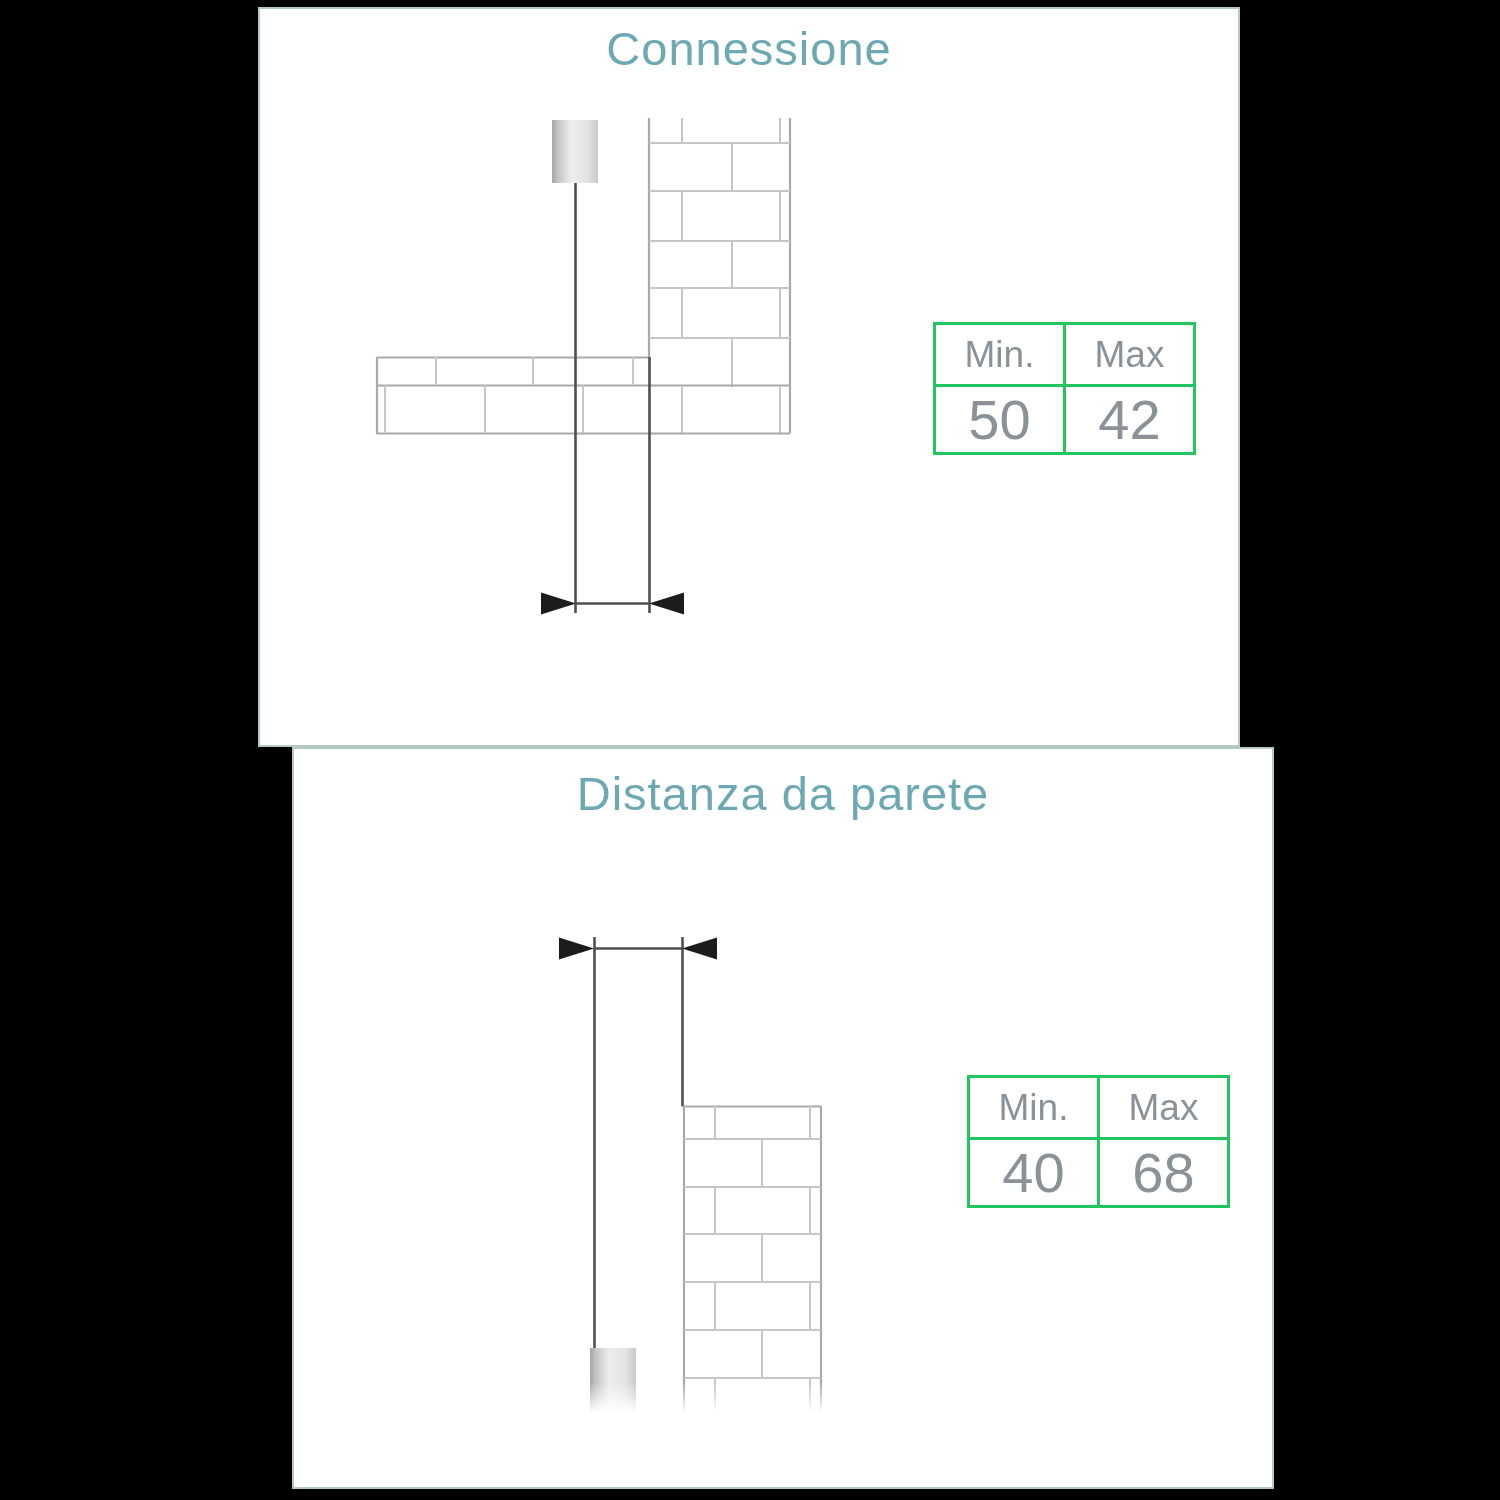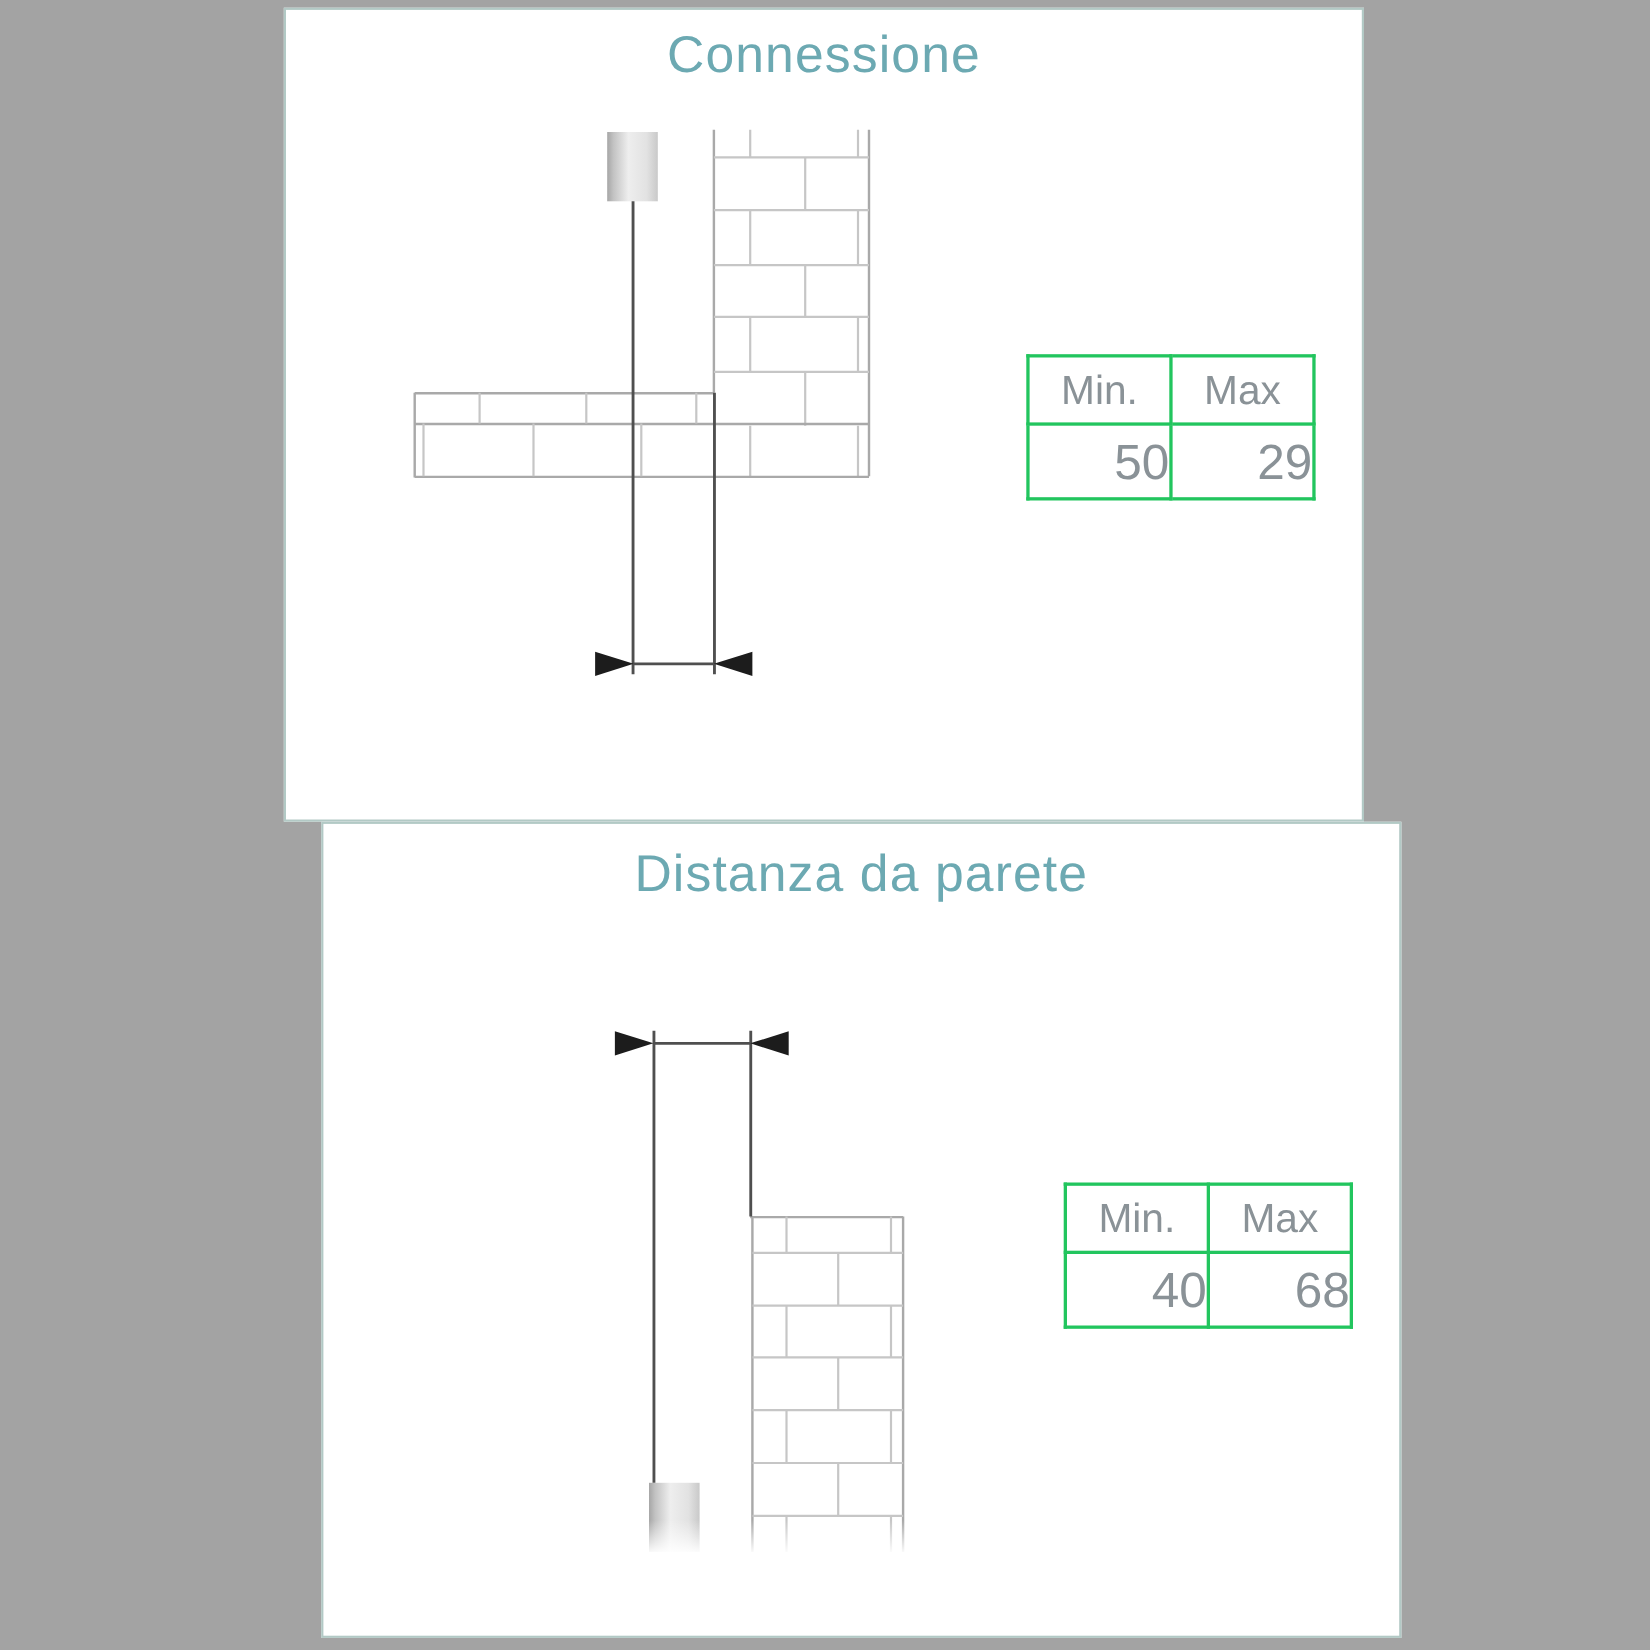--- a/index.html
+++ b/index.html
@@ -4,21 +4,21 @@
 <style>
   html, body {
     margin: 0;
     padding: 0;
     background: #ffffff;
   }
   .page {
     position: relative;
     width: 1500px;
     height: 1500px;
-    background: #a3a3a3;
+    background: #000000;
     overflow: hidden;
     font-family: "Liberation Sans", sans-serif;
   }
   .panel {
     position: absolute;
     left: 258px;
     width: 982px;
     border: 2px solid #b2c9c5;
     box-sizing: border-box;
     background: #ffffff;
@@ -62,21 +62,21 @@
   #table-bottom { left: 673px; top: 326px; }
   .spec-table th, .spec-table td {
     border: 3px solid #22c55e;
     text-align: center;
     vertical-align: middle;
     padding: 0;
     font-weight: 300;
     width: 127px;
   }
   .spec-table th { font-size: 37px; height: 59px; }
-  .spec-table td { font-size: 45px; height: 65px; text-align: right; }
+  .spec-table td { font-size: 56px; height: 65px; }
 </style>
 </head>
 <body>
 
 <div class="page">
 
   <section class="panel panel-top">
     <h2 class="panel-title">Connessione</h2>
 
     <svg id="drawing-top" class="drawing" width="430" height="515" viewBox="370 110 430 515" xmlns="http://www.w3.org/2000/svg">
@@ -121,21 +121,21 @@
     </svg>
 
     <table class="spec-table" id="table-top">
       <tbody>
         <tr>
           <th>Min.</th>
           <th>Max</th>
         </tr>
         <tr>
           <td>50</td>
-          <td>29</td>
+          <td>42</td>
         </tr>
       </tbody>
     </table>
   </section>
 
   <section class="panel panel-bottom">
     <h2 class="panel-title">Distanza da parete</h2>
 
     <svg id="drawing-bottom" class="drawing" width="290" height="485" viewBox="510 930 290 485" xmlns="http://www.w3.org/2000/svg">
       <defs>

